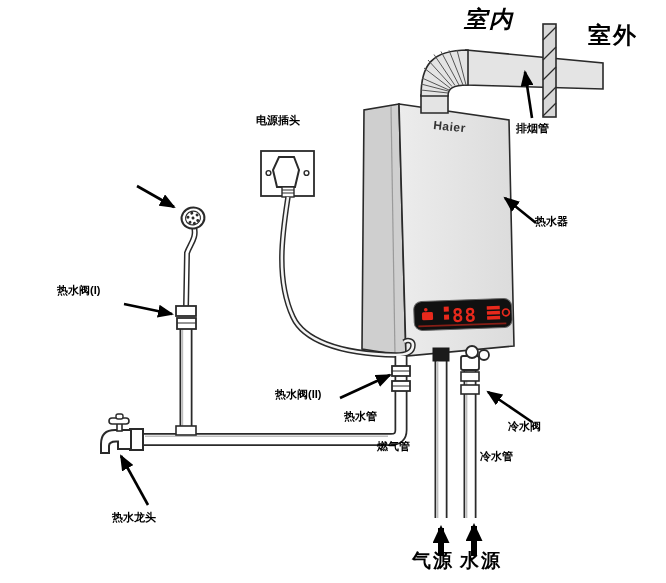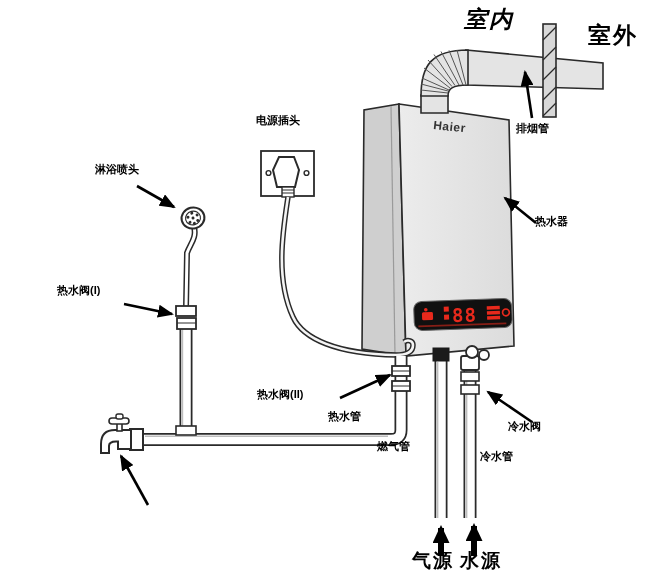--- a/index.html
+++ b/index.html
@@ -186,24 +186,24 @@
     <line x1="441" y1="556" x2="441" y2="528" marker-end="url(#ahb)"></line>
     <line x1="474" y1="556" x2="474" y2="526" marker-end="url(#ahb)"></line>
   </g>
 </svg>
 
 <div class="lbl lbl-big" style="left:464px;top:4px;font-style:italic;">室内</div>
 <div class="lbl lbl-big" style="left:588px;top:20px;">室外</div>
 
 <div class="lbl" style="left:516px;top:121px;text-align:center;">排烟管</div>
 <div class="lbl" style="left:256px;top:113px;">电源插头</div>
-<div class="lbl" style="left:95px;top:162px;">淋浴喷头</div>
 <div class="lbl" style="left:535px;top:214px;">热水器</div>
 <div class="lbl" style="left:57px;top:283px;">热水阀(I)</div>
-<div class="lbl" style="left:257px;top:387px;">热水阀(II)</div>
-<div class="lbl" style="left:328px;top:409px;">热水管</div>
+<div class="lbl" style="left:275px;top:387px;">热水阀(II)</div>
+<div class="lbl" style="left:344px;top:409px;">热水管</div>
 <div class="lbl" style="left:377px;top:439px;">燃气管</div>
 <div class="lbl" style="left:508px;top:419px;">冷水阀</div>
 <div class="lbl" style="left:480px;top:449px;">冷水管</div>
+<div class="lbl" style="left:112px;top:510px;">热水龙头</div>
 <div class="lbl lbl-src" style="left:412px;top:548px;">气源</div>
 <div class="lbl lbl-src" style="left:460px;top:548px;">水源</div>
 
 </div>
 
 </body></html>

